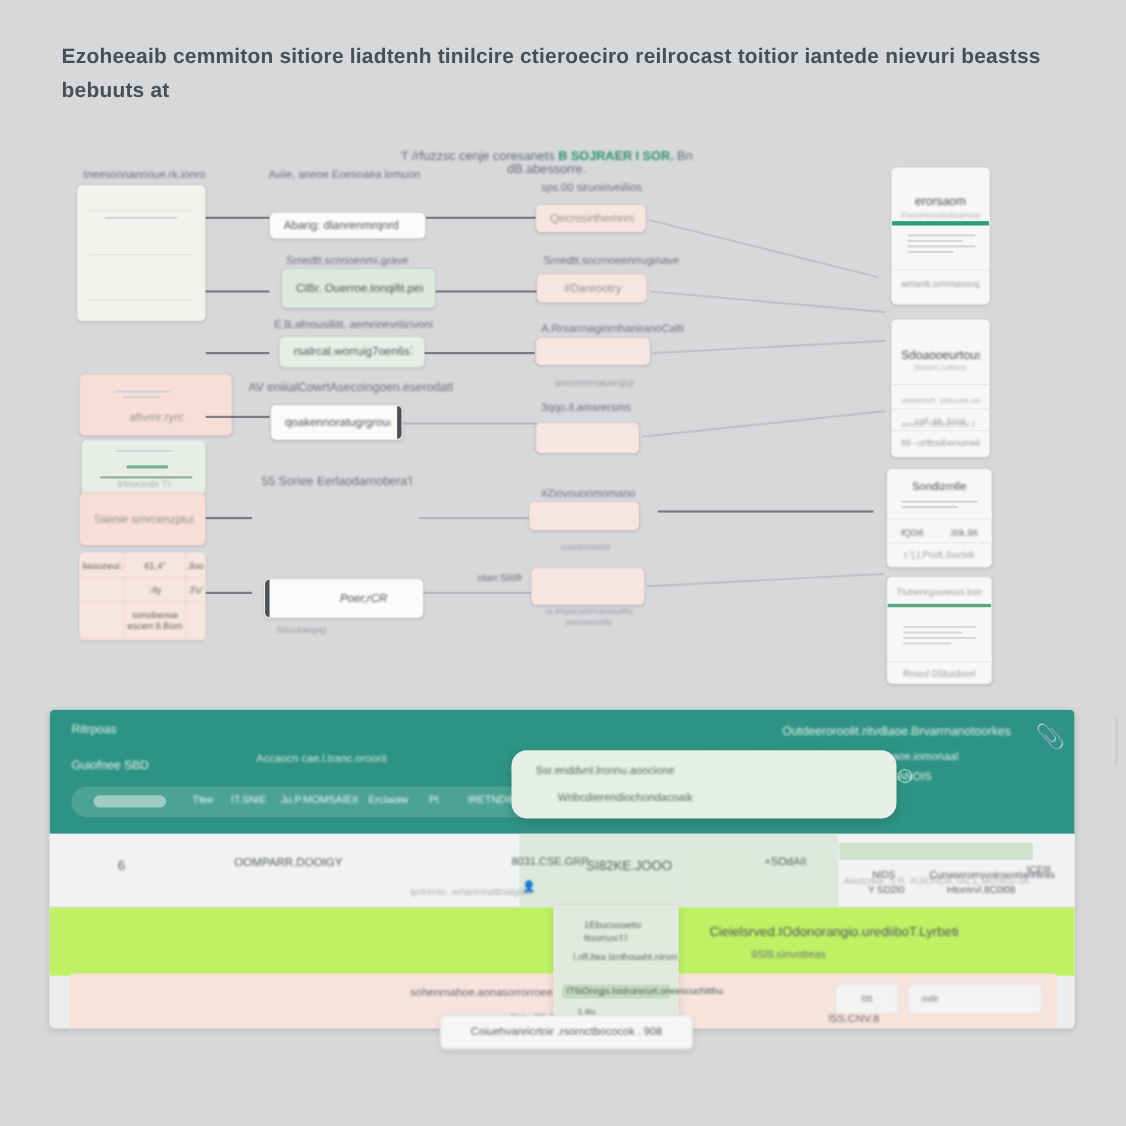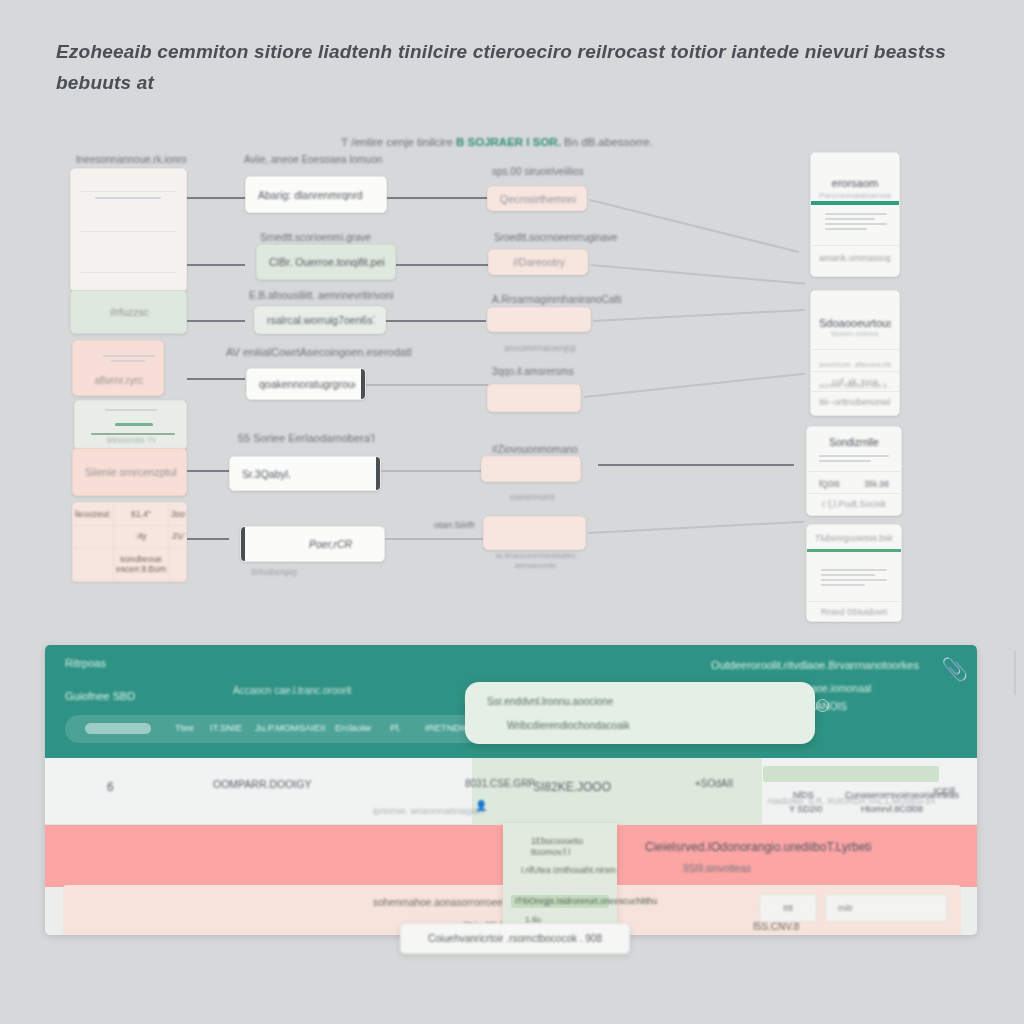--- a/index.html
+++ b/index.html
@@ -10,21 +10,21 @@
     overflow: hidden;
   }
   .page { position: relative; width: 1024px; height: 1024px; }
   .tx-soft { filter: blur(1.1px); opacity: .6; }
   .tx-vsoft { filter: blur(1.6px); opacity: .45; margin-top: 28px; }
 
   
   .headline {
     position: absolute; left: 56px; top: 36px; width: 916px;
     font-size: 19px; line-height: 31px; font-weight: 700;
-    color: #4a4f56; filter: blur(0.7px); letter-spacing: .2px; font-style: italic;
+    color: #4a4f56; filter: blur(0.7px); letter-spacing: .2px;
   }
   .headline span { display: block; }
 
   
   .diagram { position: absolute; left: 0; top: 104px; width: 1024px; height: 528px; }
 
   .dg-title {
     position: absolute; left: 404px; top: 4px; width: 260px; text-align: center;
     font-size: 15px; font-weight: 700; color: #50555c; filter: blur(0.7px);
   }
@@ -133,21 +133,21 @@
   }
   .overlay-tip .ot1 { position:absolute; left:22px; top:14px; font-size:10px; color:#5d6d62; filter:blur(1.1px); }
   .overlay-tip .ot2 { position:absolute; left:42px; top:38px; font-size:10px; color:#5d6d62; filter:blur(1.1px); }
 
   .tablearea { position:absolute; left:0; top:113px; right:0; height:67px; background:#f1f2f2;
                border-bottom:1px solid #dfe0e0; }
   .grow-cell { position:absolute; font-size:10.5px; color:#5a5f65; filter:blur(1.15px); white-space:nowrap; }
   .grow-hl   { position:absolute; top:0; bottom:0; background:#dde9dc; }
   .grow-chip { position:absolute; background:#cfe2cd; border-radius:2px; }
 
-  .whitearea { position:absolute; left:0; top:180px; right:0; height:62px; background:#fca5a5; }
+  .whitearea { position:absolute; left:0; top:180px; right:0; height:62px; background:#bef264; }
   .wa-title { position:absolute; left:600px; top:15px; font-size:12px; color:#515760; filter:blur(.9px); }
   .wa-sub   { position:absolute; left:638px; top:38px; font-size:10px; color:#70757b; filter:blur(1.2px); }
 
   .footerbar { position:absolute; left:18px; top:240px; width:898px; height:52px;
                background:#f6e3dc; border-radius:4px; }
   .fb-tx1 { position:absolute; left:310px; top:12px; font-size:10px; color:#6e6a67; filter:blur(1.2px); }
   .fb-tx2 { position:absolute; left:400px; top:36px; font-size:10px; color:#6e6a67; filter:blur(1.2px); }
   .fb-tx3 { position:absolute; left:690px; top:36px; font-size:10px; color:#6e6a67; filter:blur(1.2px); }
   .fb-btn { position:absolute; top:9px; height:28px; background:#f3f3f2;
             border:1px solid #e2e2e0; border-radius:4px;
@@ -181,41 +181,38 @@
 
 <div class="page">
 
   <div class="headline">
     <span>Ezoheeaib cemmiton sitiore liadtenh tinilcire ctieroeciro reilrocast toitior iantede nievuri beastss bebuuts at</span>
   </div>
 
   <div class="diagram">
 
     <div class="dg-sub">
-      <span>'l' /entire cenje tinilcire</span>
+      <span>'l' /rfuzzsc cenje coresanets</span>
       <b>B SOJRAER I SOR.</b>
       <span>Bn dB.abessorre.</span>
     </div>
 
     <div class="nodelabel" style="left:76px; top:50px;">tneesonnannoue.rk.ionro</div>
 
     <div class="card cream" style="left:70px; top:64px; width:117px; height:124px;">
       <div class="stackline" style="top:22px;"></div>
       <div class="stackline" style="top:62px;"></div>
       <div class="stackline" style="top:103px;"></div>
       <div class="greylines" style="left:24px; top:28px; width:66px;">
           <i></i>
         </div>
     </div>
 
-    <div class="card green" style="left:70px; top:186px; width:117px; height:44px;">
-      <div class="lbl tx-soft" style="text-align:center;">#rfuzzsc</div>
-    </div>
-
-    <div class="card pink" style="left:72px; top:236px; width:92px; height:56px;">
+
+    <div class="card pink" style="left:72px; top:236px; width:139px; height:56px;">
       <div class="greylines" style="left:30px; top:14px; width:52px;">
           <i></i>
           <i style="width:34px;margin-left:8px;"></i>
         </div>
       <div class="lbl tx-soft" style="top:auto; bottom:9px; transform:none; text-align:center;">afivrnr.ryrc</div>
     </div>
 
     <div class="card greenl" style="left:74px; top:296px; width:113px; height:50px;">
       <div class="greylines" style="left:30px; top:8px; width:52px;">
           <i></i>
@@ -242,43 +239,40 @@
     </div>
 
     <div class="conn" style="left:187px; top:93px; width:58px;"></div>
     <div class="conn" style="left:187px; top:160px; width:58px;"></div>
     <div class="conn" style="left:187px; top:216px; width:58px;"></div>
     <div class="conn" style="left:187px; top:274px; width:58px;"></div>
     <div class="conn" style="left:187px; top:366px; width:42px;"></div>
     <div class="conn" style="left:187px; top:434px; width:42px;"></div>
 
     <div class="nodelabel" style="left:244px; top:50px;">Aviie, aneoe Eoesoaea lomuon</div>
-    <div class="card white" style="left:245px; top:72px; width:142px; height:37px;">
+    <div class="card white" style="left:245px; top:89px; width:142px; height:24px;">
       <div class="lbl">Abarig: dlanrenmrqnrd</div>
     </div>
 
     <div class="nodelabel" style="left:260px; top:128px;">Srnedtt.scorioenmi.grave</div>
     <div class="card green" style="left:256px; top:140px; width:140px; height:36px;">
       <div class="lbl">CIBr. Ouerroe.tonqifit.peiuunze</div>
     </div>
 
     <div class="nodelabel" style="left:249px; top:186px;">E.B.afoousiliitt.  aemrinevritirivoni</div>
     <div class="card greenl" style="left:254px; top:202px; width:132px; height:28px;">
       <div class="lbl">rsalrcal.worruig7oen6s7s7t</div>
     </div>
 
     <div class="nodelabel" style="left:226px; top:242px; font-size:11px;">AV eniiialCowrtAsecoingoen.eserodatl</div>
     <div class="card white barright" style="left:246px; top:264px; width:120px; height:32px;">
       <div class="lbl">qoakennoratugrgroues.cos</div>
     </div>
 
     <div class="nodelabel" style="left:238px; top:328px; font-size:11px;">55 Soriee Eerlaodarnobera'l</div>
-    <div class="card white barright" style="left:229px; top:352px; width:152px; height:35px;">
-      <div class="lbl">Sr.3Qabyl.</div>
-    </div>
 
     <div class="card white barleft" style="left:240px; top:422px; width:145px; height:36px;">
       <div class="lbl tx-vsoft" style="right:auto; left:10px; width:46px; font-size:8.5px;">Srloobenpigtv</div>
       <div class="lbl" style="left:68px; font-style:italic;">Poer,rCR</div>
     </div>
 
     <div class="conn" style="left:387px; top:93px; width:100px;"></div>
     <div class="conn" style="left:396px; top:160px; width:92px;"></div>
     <div class="conn" style="left:386px; top:216px; width:100px;"></div>
     <div class="conn thin" style="left:366px; top:280px; width:122px;"></div>

